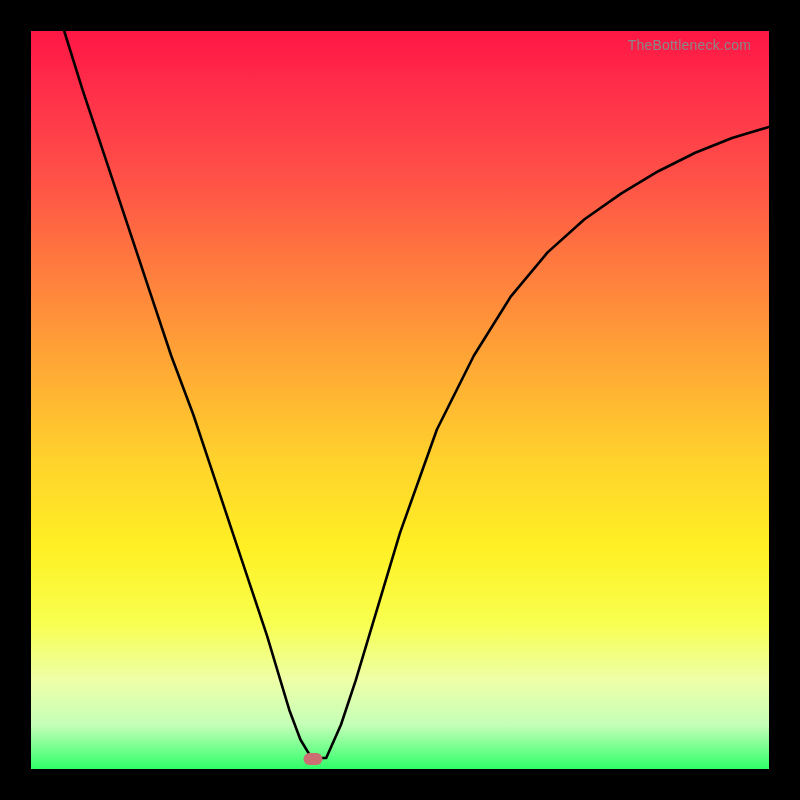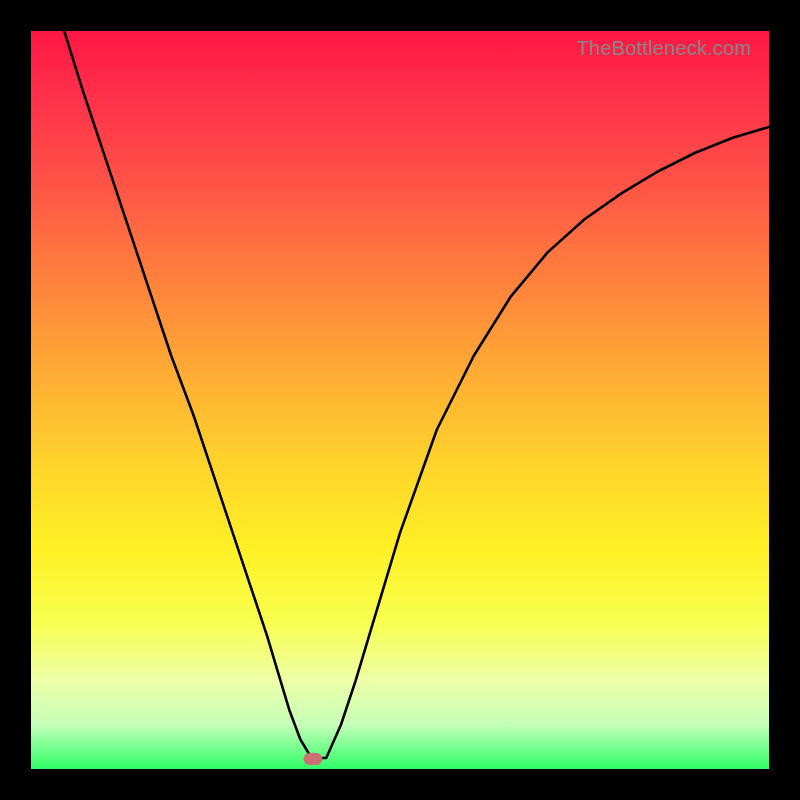--- a/index.html
+++ b/index.html
@@ -28,21 +28,21 @@
       #eeffa8 88%,
       #c5ffb8 94%,
       #2fff68 100%
     );
   }
   .watermark {
     position: absolute;
     top: 6px;
     right: 18px;
     font-family: Arial, Helvetica, sans-serif;
-    font-size: 20px;
+    font-size: 14px;
     font-weight: 500;
     color: #888;
     letter-spacing: 0.2px;
   }
   .curve {
     position: absolute;
     left: 0;
     top: 0;
     width: 738px;
     height: 738px;

